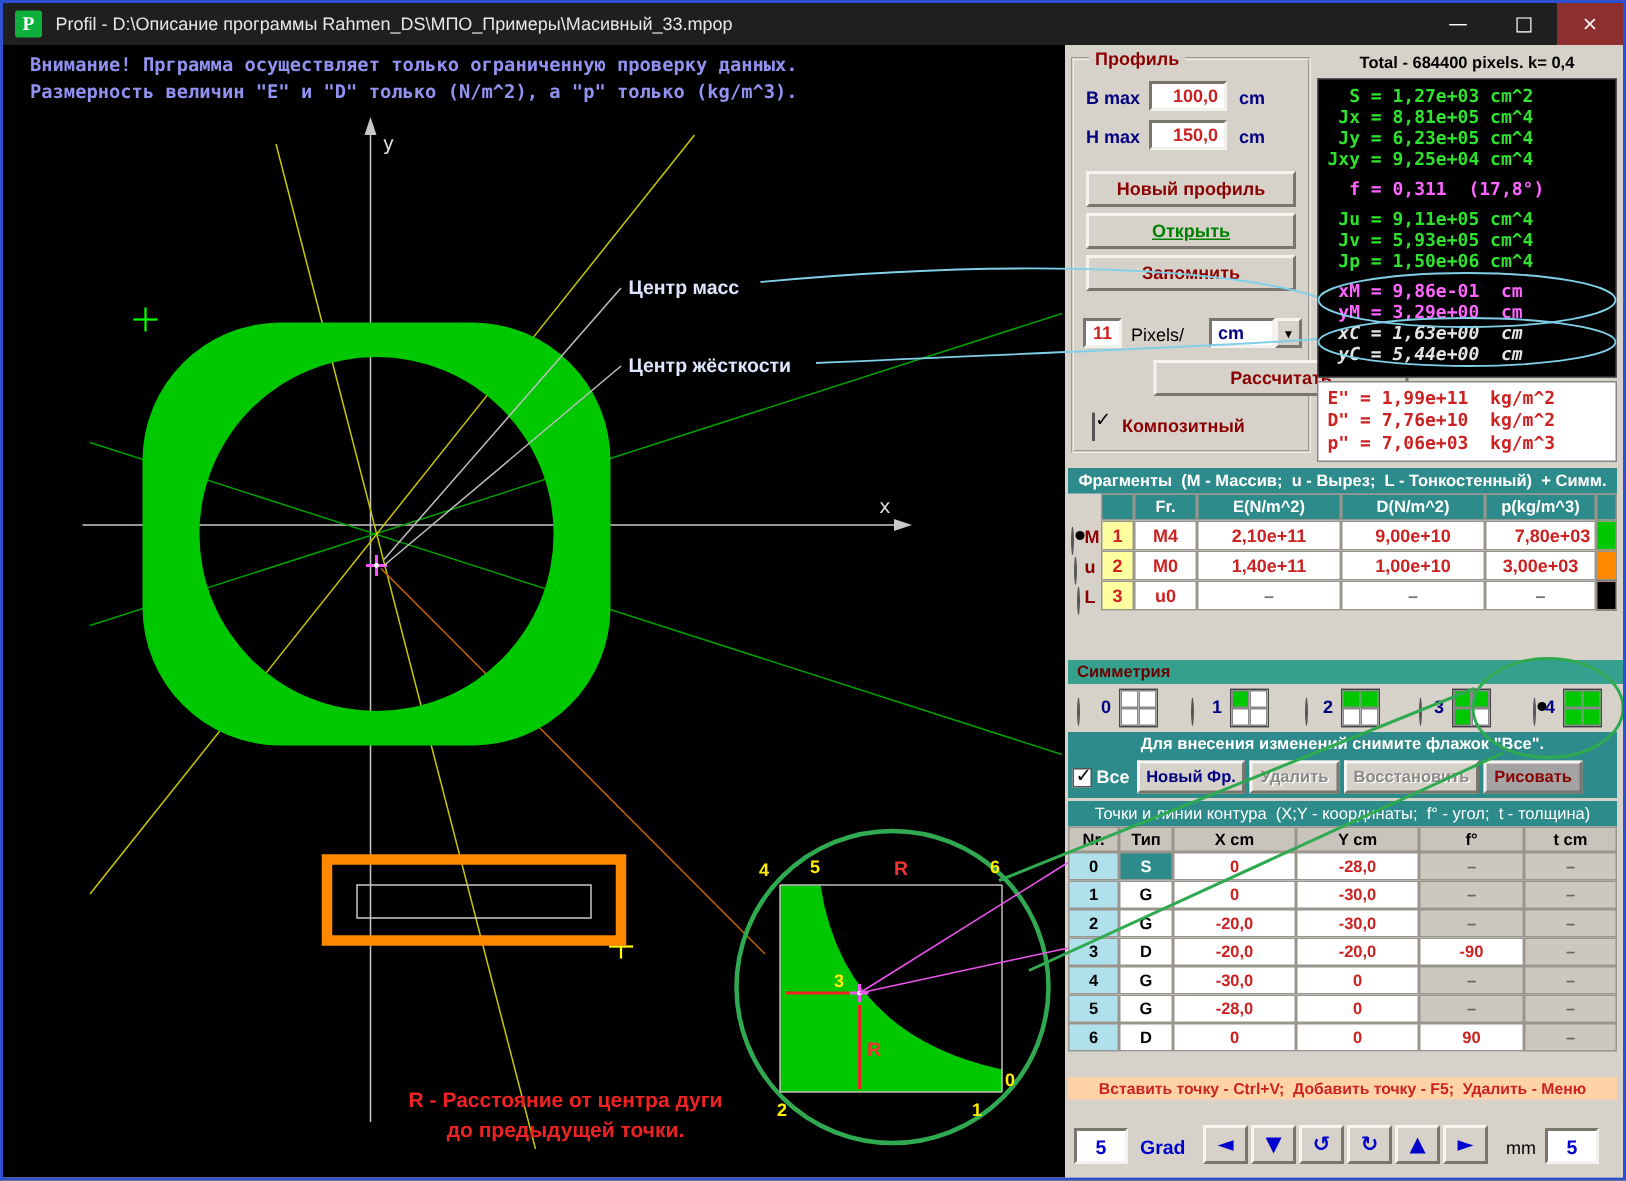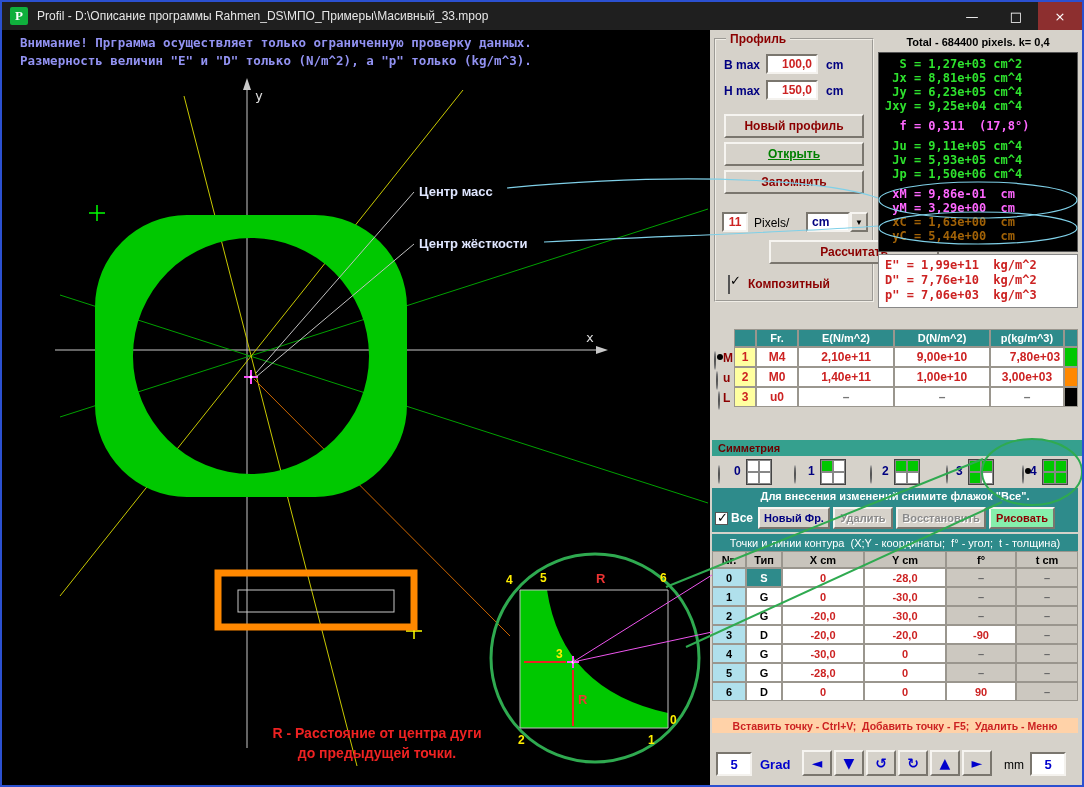--- a/index.html
+++ b/index.html
@@ -45,37 +45,37 @@
        display:flex;align-items:center;justify-content:flex-end;padding:0 4px;
        font:bold 12px "Liberation Sans",sans-serif;color:#cc2222;}
   .inp-blue{color:#0000cc;justify-content:center;font-size:13px;}
   .btn{background:#d6d2ca;border-top:2px solid #f6f4f0;border-left:2px solid #f6f4f0;
        border-right:2px solid #7a766e;border-bottom:2px solid #7a766e;box-sizing:border-box;
        display:flex;align-items:center;justify-content:center;font:bold 12px "Liberation Sans",sans-serif;cursor:pointer;}
   .btn-dred{color:#8b0000;}
   .btn-green{color:#008000;text-decoration:underline;}
   .btn-navy{color:#000080;font-size:11px;}
   .btn-dis{color:#8a8a8a;text-shadow:1px 1px 0 #fff;font-size:11px;}
-  .btn-draw{background:#86efac;color:#8b0000;font-size:11px;}
+  .btn-draw{background:#a3a3a3;color:#8b0000;font-size:11px;}
   .fs{border:2px groove #f0ede6;box-sizing:border-box;}
   .fs-legend{position:absolute;top:-8px;left:10px;background:#d6d2ca;padding:0 4px;
              font:bold 12px "Liberation Sans",sans-serif;color:#8b0000;}
   .rb{width:12px;height:12px;border-radius:50%;background:#fff;border:1px solid #555;box-sizing:border-box;position:relative;}
   .rb.on::after{content:"";position:absolute;left:2px;top:2px;width:6px;height:6px;border-radius:50%;background:#000;}
   .cb{width:13px;height:13px;background:#fff;border:1px solid #555;box-sizing:border-box;position:relative;}
   .cb.on::after{content:"✓";position:absolute;top:-3px;left:1px;font:bold 13px "DejaVu Sans",sans-serif;color:#000;}
   .teal{background:#2e8b8b;color:#fff;display:flex;align-items:center;justify-content:center;
         font:bold 11px "Liberation Sans",sans-serif;white-space:pre;}
   
   .res-head{font:bold 11px "Liberation Sans",sans-serif;color:#000;display:flex;align-items:center;justify-content:center;}
   .res-black{background:#000;box-sizing:border-box;padding:4px 6px;border:1px solid #555;}
   .res-white{background:#fff;box-sizing:border-box;padding:3px 6px;border:1px solid #888;}
   .rrow{white-space:pre;font:bold 12px "DejaVu Sans Mono",monospace;line-height:14px;}
   .res-white .rrow{line-height:15px;}
-  .rg-green{color:#2ee22e;}.rg-mag{color:#ff66ff;}.rg-cyan{color:#a16207;}.rg-red{color:#cc2222;}
+  .rg-green{color:#2ee22e;}.rg-mag{color:#ff66ff;}.rg-cyan{color:#e5e5e5;font-style:italic;}.rg-red{color:#cc2222;}
   .rgap{height:6px;}
   
   .fcell{position:absolute;box-sizing:border-box;border:1px solid #9a968e;display:flex;align-items:center;justify-content:center;
          font:bold 12px "Liberation Sans",sans-serif;}
   .fhead{background:#2e8b8b;color:#fff;font-size:11px;}
   .fnum{background:#ffffa0;color:#cc2222;}
   .fval{background:#fff;color:#cc2222;}
   .fdash{background:#fff;color:#777;}
   
   .pcell{position:absolute;box-sizing:border-box;border:1px solid #9a968e;display:flex;align-items:center;justify-content:center;
@@ -217,20 +217,21 @@
       <div class="rrow rg-cyan"> xC = 1,63e+00  cm</div>
       <div class="rrow rg-cyan"> yC = 5,44e+00  cm</div>
     </div>
     <div class="abs res-white" style="left:168px;top:224px;width:200px;height:54px;">
       <div class="rrow rg-red">E" = 1,99e+11  kg/m^2</div>
       <div class="rrow rg-red">D" = 7,76e+10  kg/m^2</div>
       <div class="rrow rg-red">p" = 7,06e+03  kg/m^3</div>
     </div>
 
     
+    <div class="abs teal" style="left:2px;top:282px;width:366px;height:17px;">Фрагменты  (M - Массив;  u - Вырез;  L - Тонкостенный)  + Симм.</div>
     <div class="abs fcell fhead" style="left:24px;top:299px;width:22px;height:18px;"></div>
     <div class="abs fcell fhead" style="left:46px;top:299px;width:42px;height:18px;">Fr.</div>
     <div class="abs fcell fhead" style="left:88px;top:299px;width:96px;height:18px;">E(N/m^2)</div>
     <div class="abs fcell fhead" style="left:184px;top:299px;width:96px;height:18px;">D(N/m^2)</div>
     <div class="abs fcell fhead" style="left:280px;top:299px;width:74px;height:18px;">p(kg/m^3)</div>
     <div class="abs fcell fhead" style="left:354px;top:299px;width:14px;height:18px;"></div>
 
     
     <span class="abs rb on" style="left:4px;top:322px;"></span>
     <span class="abs lbl-dred" style="left:12px;top:321px;left:13px;">M</span>

